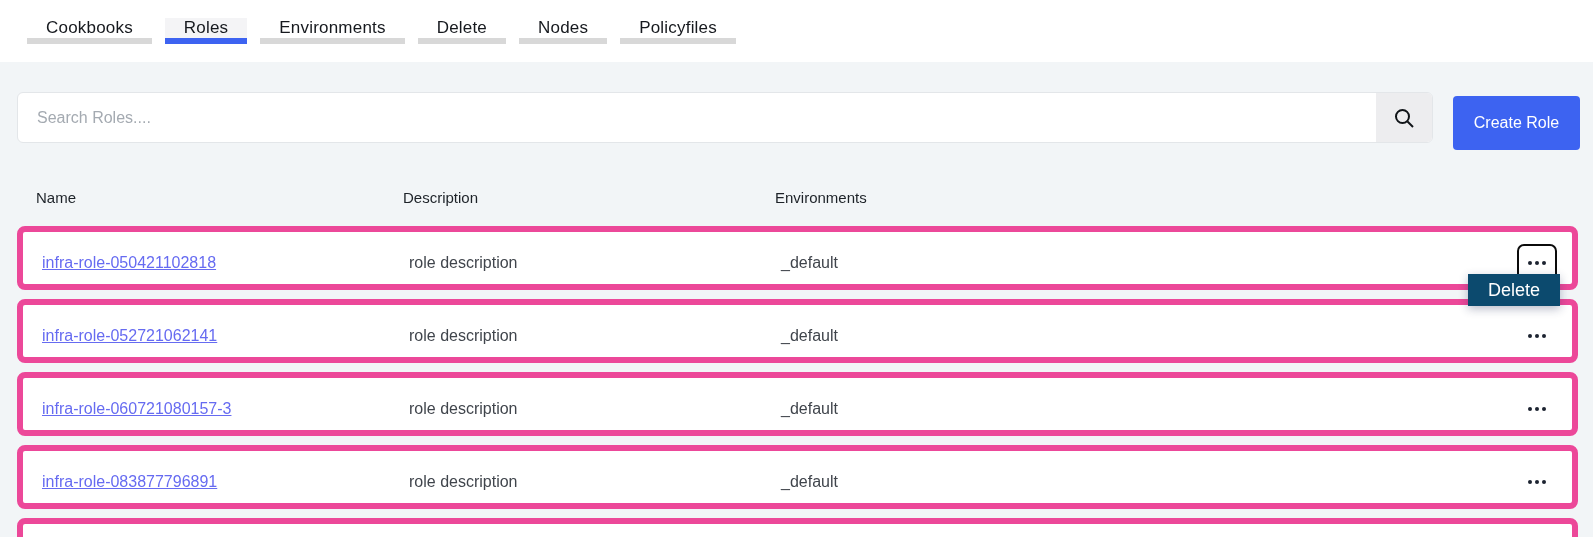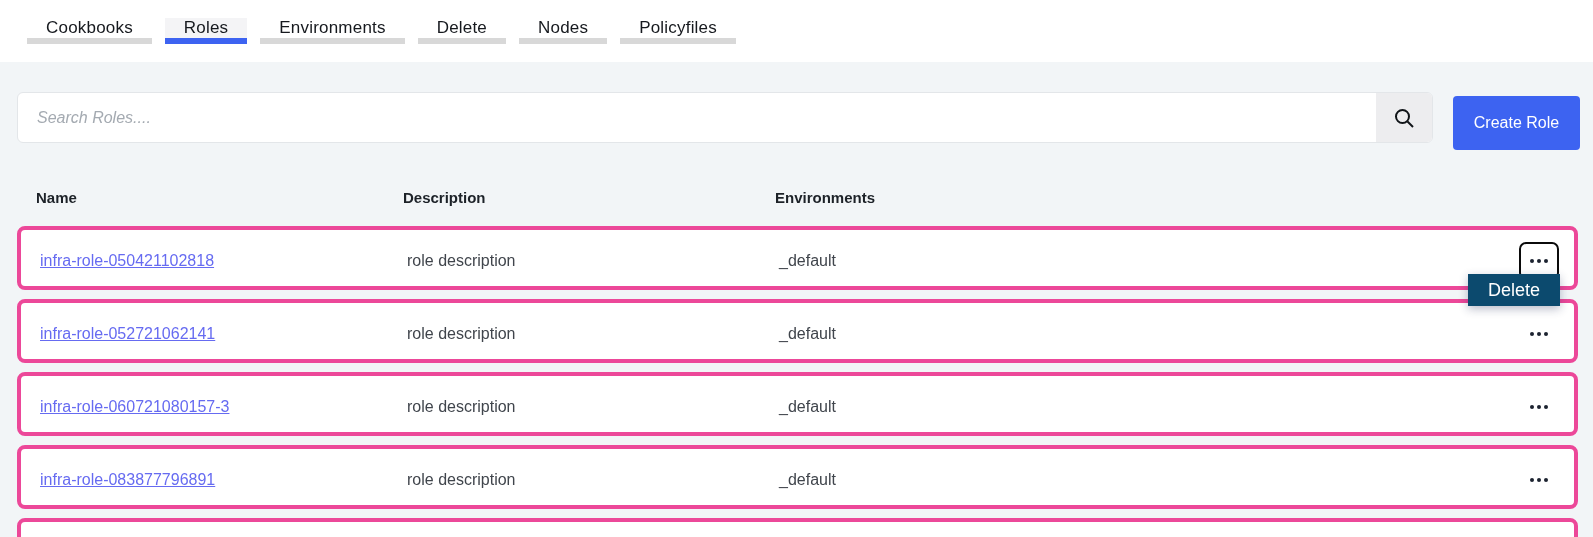--- a/index.html
+++ b/index.html
@@ -26,43 +26,43 @@
     border-bottom-color:#3d63f1;
   }
   
   .search-bar{
     position:absolute;left:17px;top:92px;width:1416px;height:51px;
     background:#ffffff;border:1px solid #e3e6e9;border-radius:6px;
     display:flex;align-items:stretch;box-sizing:border-box;overflow:hidden;
   }
   .search-input{
     flex:1;border:none;outline:none;background:transparent;
-    font-family:inherit;font-size:16px;color:#3c4046;padding:0 0 0 19px;font-style:italic;
+    font-family:inherit;font-size:16px;color:#3c4046;padding:0 0 0 19px;
   }
   .search-input::placeholder{color:#a4aab1;}
   .search-icon-area{
     width:56px;background:#ededef;display:flex;align-items:center;justify-content:center;
     cursor:pointer;
   }
   .create-btn{
     position:absolute;left:1453px;top:96px;width:127px;height:54px;
     background:#3d63f1;color:#ffffff;border:none;border-radius:4px;
     font-family:inherit;font-size:16px;display:flex;align-items:center;justify-content:center;
     cursor:pointer;
   }
   
   .thead{position:absolute;top:186px;left:0;width:1593px;height:24px;}
-  .th{position:absolute;top:0;line-height:24px;font-size:15px;font-weight:700;color:#1d2228;}
+  .th{position:absolute;top:0;line-height:24px;font-size:15px;font-weight:400;color:#1d2228;}
   .th.c1{left:36px;}
   .th.c2{left:403px;}
   .th.c3{left:775px;}
   
   .row-card{
     position:absolute;left:17px;width:1561px;height:64px;
-    background:#ffffff;border:4px solid #ec4899;border-radius:8px;
+    background:#ffffff;border:6px solid #ec4899;border-radius:8px;
     box-sizing:border-box;
   }
   .cell{position:absolute;top:0;height:62px;display:flex;align-items:center;font-size:16px;color:#40454c;}
   .cell.c1{left:19px;}
   .cell.c2{left:386px;}
   .cell.c3{left:758px;}
   .role-link{color:#666bf1;text-decoration:underline;cursor:pointer;}
   .ellipsis-btn{
     position:absolute;right:15px;top:12px;width:40px;height:38px;
     background:transparent;border:none;border-radius:7px;

